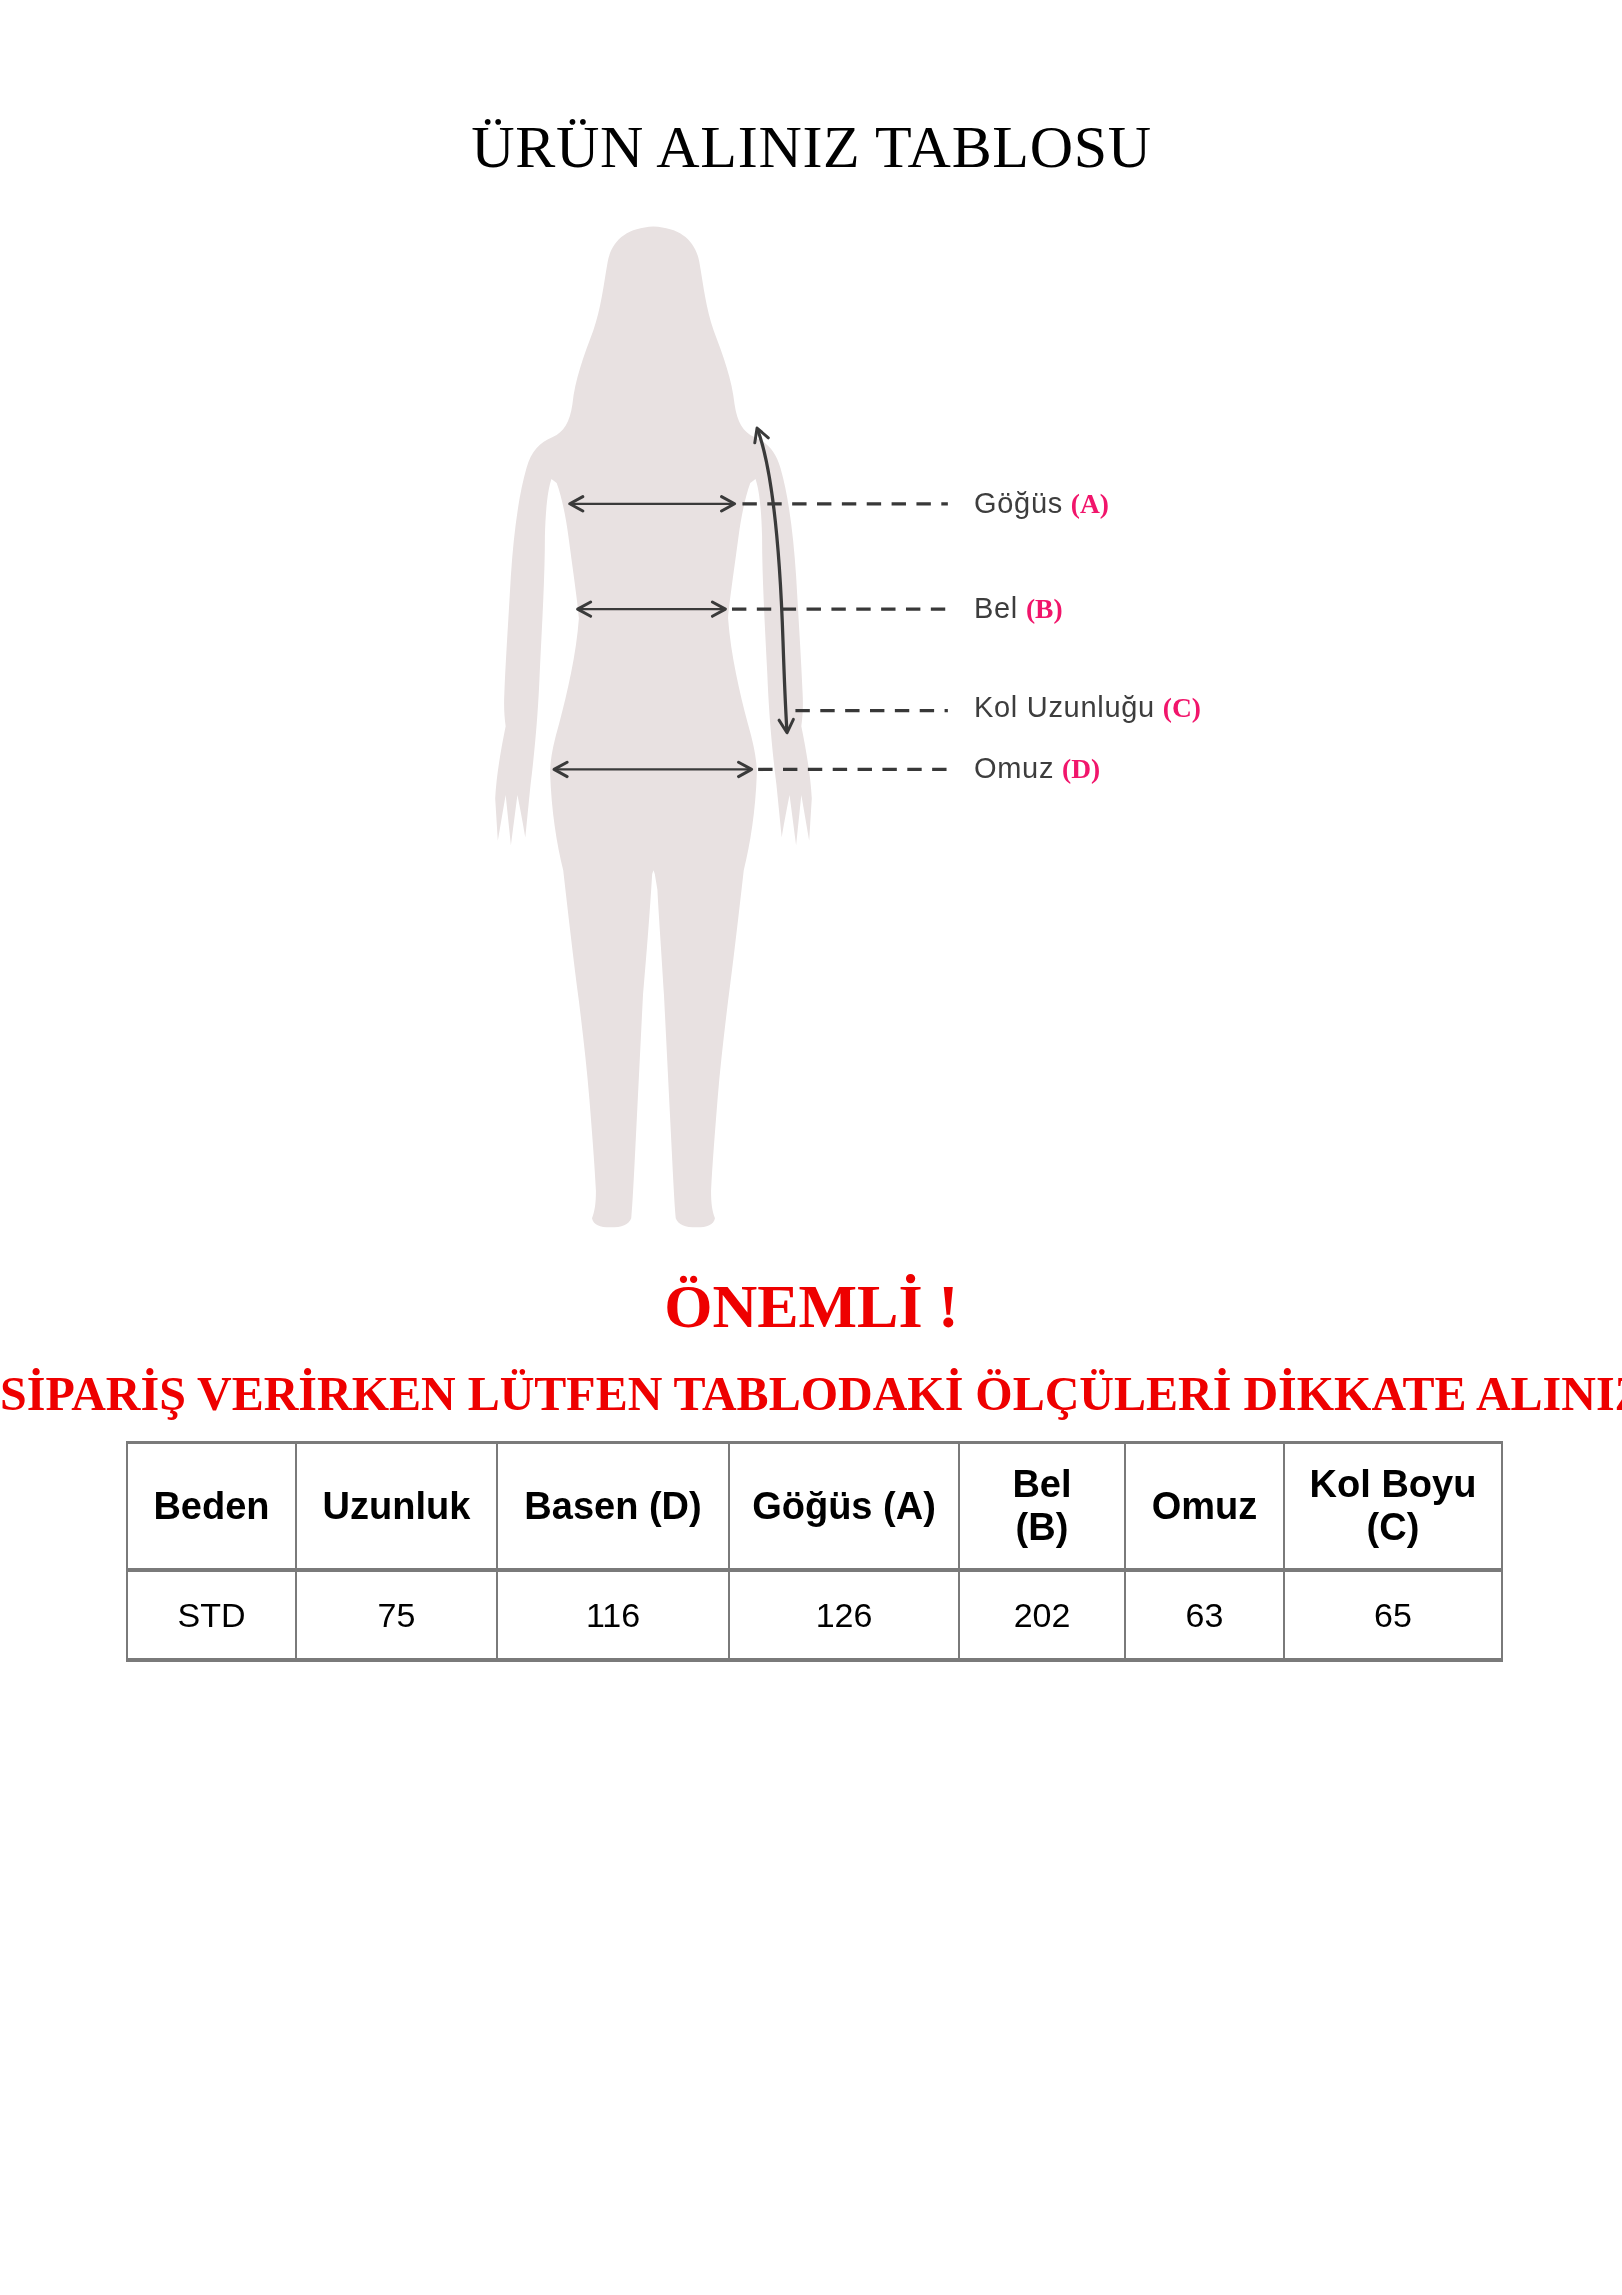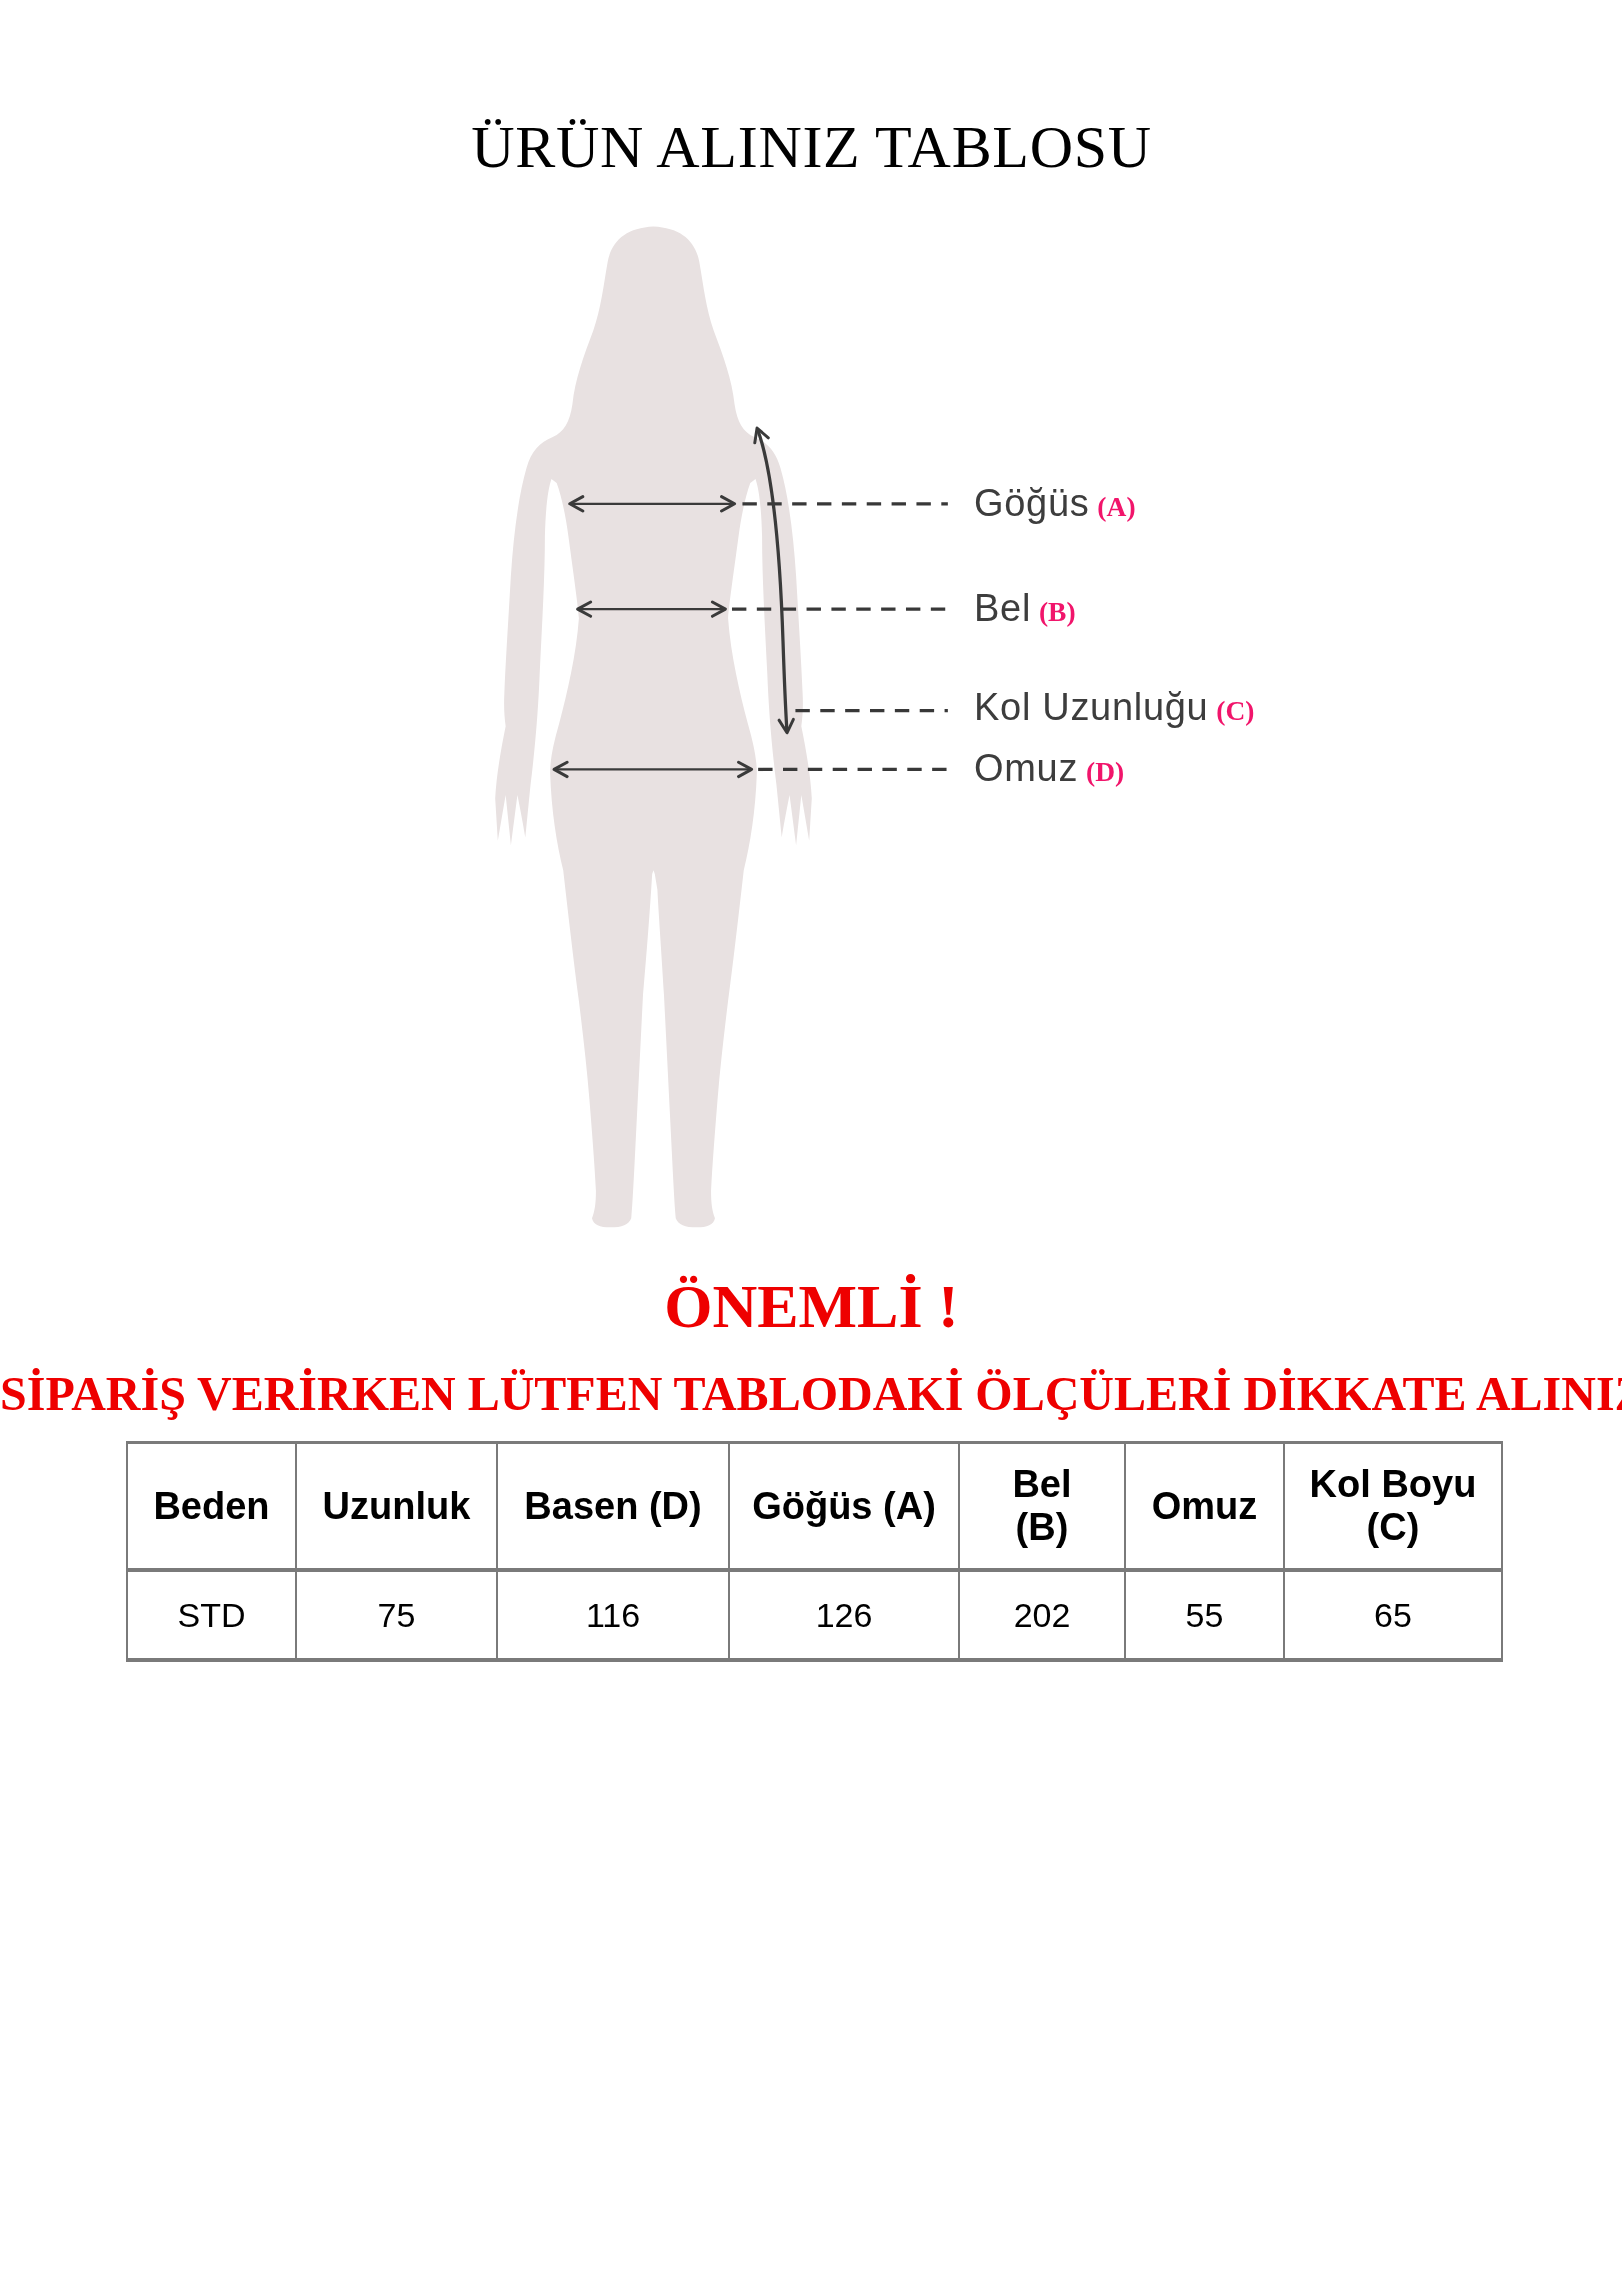--- a/index.html
+++ b/index.html
@@ -14,21 +14,21 @@
     font-family:"Liberation Serif",serif;font-weight:400;
     font-size:60px;color:#000;letter-spacing:0.7px;white-space:nowrap;
   }
   
   .figure{left:393px;top:216px;width:589px;height:1027px;}
   
   .mrow{
     left:974px;height:35px;display:flex;align-items:baseline;gap:7.9px;white-space:nowrap;
   }
   .mname{
-    font-family:"Liberation Sans",sans-serif;font-size:38px;color:#3d3d3d;
+    font-family:"Liberation Sans",sans-serif;font-size:29px;color:#3d3d3d;
     letter-spacing:0.7px;line-height:35px;
   }
   .mcode{
     font-family:"Liberation Serif",serif;font-weight:700;font-size:27.5px;color:#f1156b;
   }
   .row-gogus{top:486px;}
   .row-bel{top:591px;}
   .row-kol{top:690px;}
   .row-basen{top:751px;}
   
@@ -224,18 +224,18 @@
       </th>
     </tr>
   </thead>
   <tbody>
     <tr>
       <td>STD</td>
       <td>75</td>
       <td>116</td>
       <td>126</td>
       <td>202</td>
-      <td>55</td>
+      <td>63</td>
       <td>65</td>
     </tr>
   </tbody>
 </table>
 
 
 </body></html>

